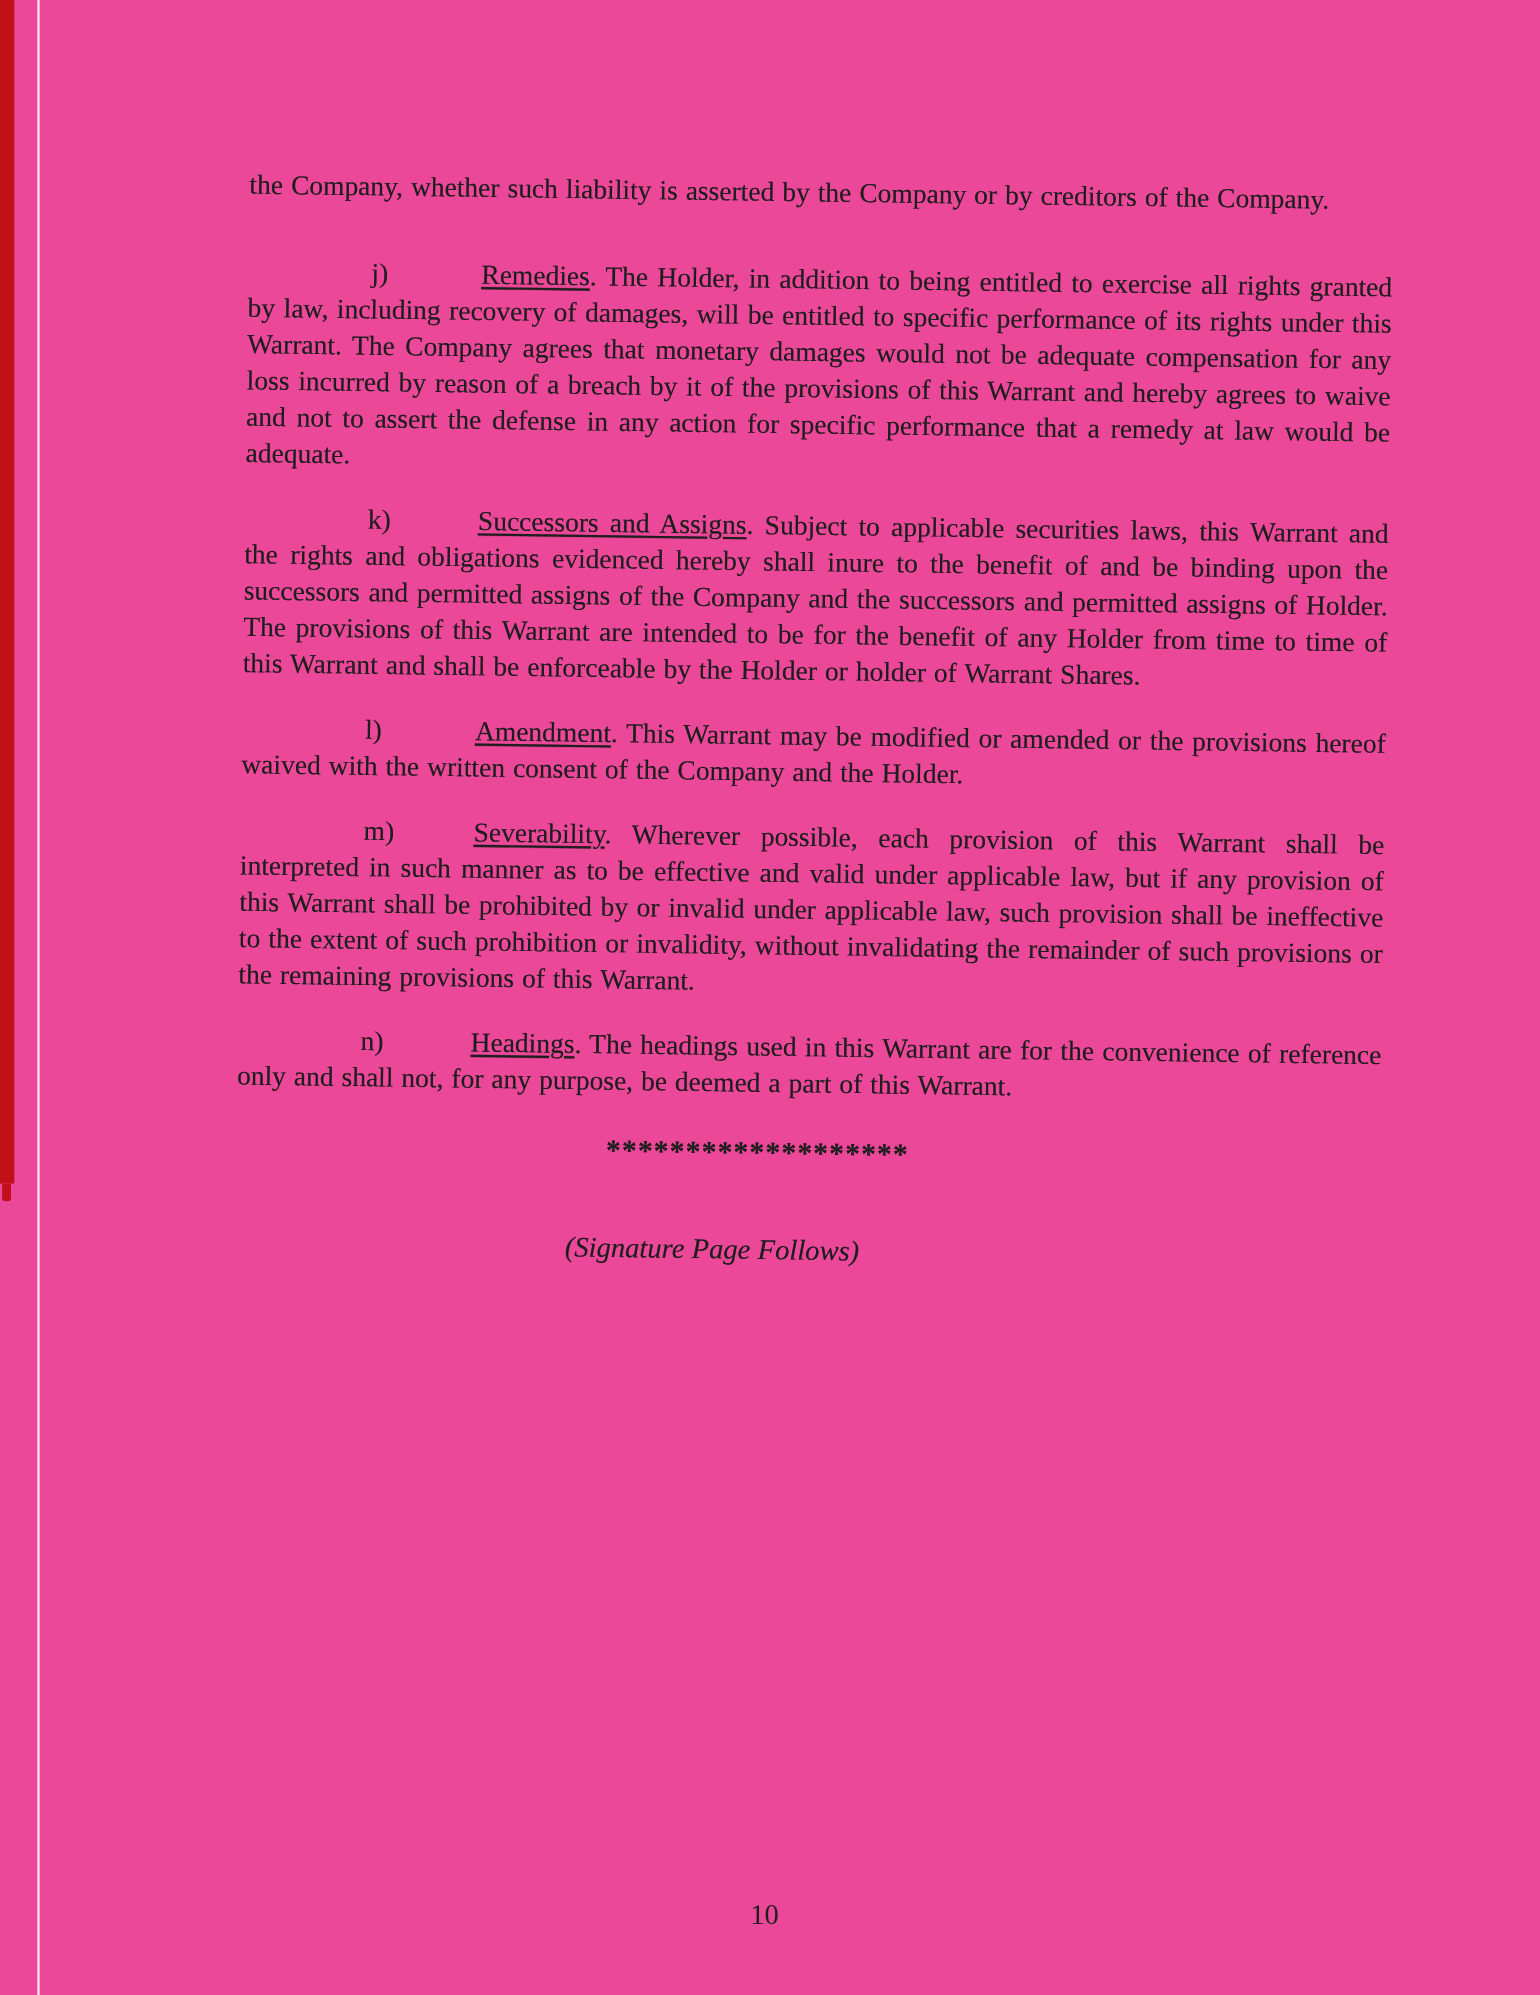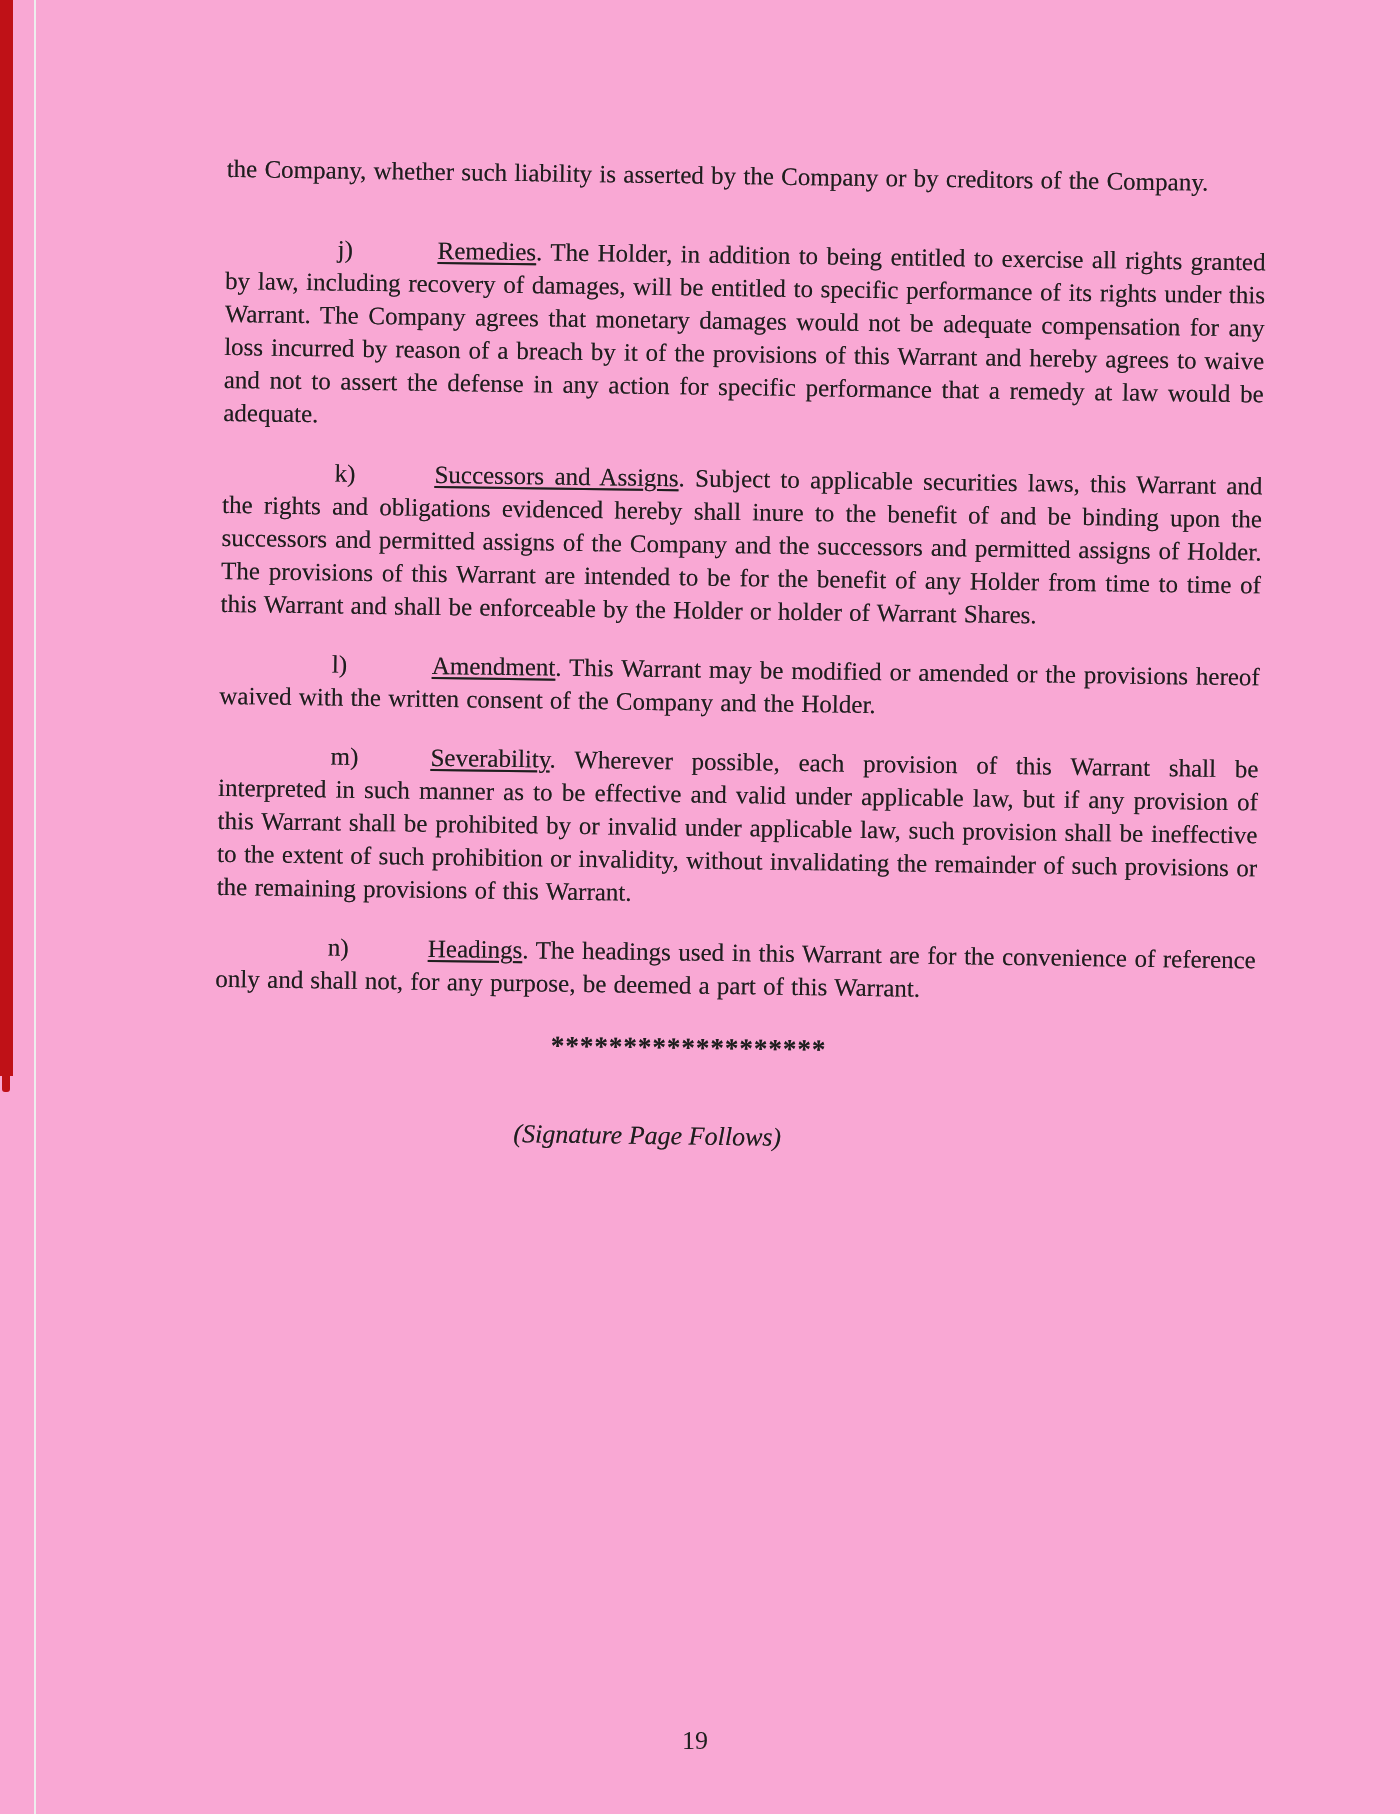--- a/index.html
+++ b/index.html
@@ -1,20 +1,20 @@
 <!DOCTYPE html>
 <html><head>
 <meta charset="utf-8">
 <style>
   html, body { margin: 0; padding: 0; background: #ffffff; }
   .sheet {
     position: relative;
     width: 1400px;
     height: 1814px;
-    background: #f9a8d4;
+    background: #ec4899;
     overflow: hidden;
     font-family: "Liberation Serif", "DejaVu Serif", serif;
     color: #1e1e1e;
   }
   
   .scan-line {
     position: absolute;
     left: 34px; top: 0;
     width: 2px; height: 100%;
     background: #ededed;
@@ -94,14 +94,14 @@
     <p class="para intro">the Company, whether such liability is asserted by the Company or by creditors of the Company.</p>
       <p class="para"><span class="tab-indent"></span><span class="para-label">j)</span><span class="para-heading">Remedies</span><span class="para-rest">.  The Holder, in addition to being entitled to exercise all rights granted by law, including recovery of damages, will be entitled to specific performance of its rights under this Warrant.  The Company agrees that monetary damages would not be adequate compensation for any loss incurred by reason of a breach by it of the provisions of this Warrant and hereby agrees to waive and not to assert the defense in any action for specific performance that a remedy at law would be adequate.</span></p>
       <p class="para"><span class="tab-indent"></span><span class="para-label">k)</span><span class="para-heading">Successors and Assigns</span><span class="para-rest">.  Subject to applicable securities laws, this Warrant and the rights and obligations evidenced hereby shall inure to the benefit of and be binding upon the successors and permitted assigns of the Company and the successors and permitted assigns of Holder.  The provisions of this Warrant are intended to be for the benefit of any Holder from time to time of this Warrant and shall be enforceable by the Holder or holder of Warrant Shares.</span></p>
       <p class="para"><span class="tab-indent"></span><span class="para-label">l)</span><span class="para-heading">Amendment</span><span class="para-rest">.  This Warrant may be modified or amended or the provisions hereof waived with the written consent of the Company and the Holder.</span></p>
       <p class="para"><span class="tab-indent"></span><span class="para-label">m)</span><span class="para-heading">Severability</span><span class="para-rest">.  Wherever possible, each provision of this Warrant shall be interpreted in such manner as to be effective and valid under applicable law, but if any provision of this Warrant shall be prohibited by or invalid under applicable law, such provision shall be ineffective to the extent of such prohibition or invalidity, without invalidating the remainder of such provisions or the remaining provisions of this Warrant.</span></p>
       <p class="para"><span class="tab-indent"></span><span class="para-label">n)</span><span class="para-heading">Headings</span><span class="para-rest">.  The headings used in this Warrant are for the convenience of reference only and shall not, for any purpose, be deemed a part of this Warrant.</span></p>
       <div class="separator">*******************</div>
     <div class="signature-note">(Signature Page Follows)</div>
   </div>
 
-  <div class="page-number">19</div>
+  <div class="page-number">10</div>
 </div>
 
 </body></html>

